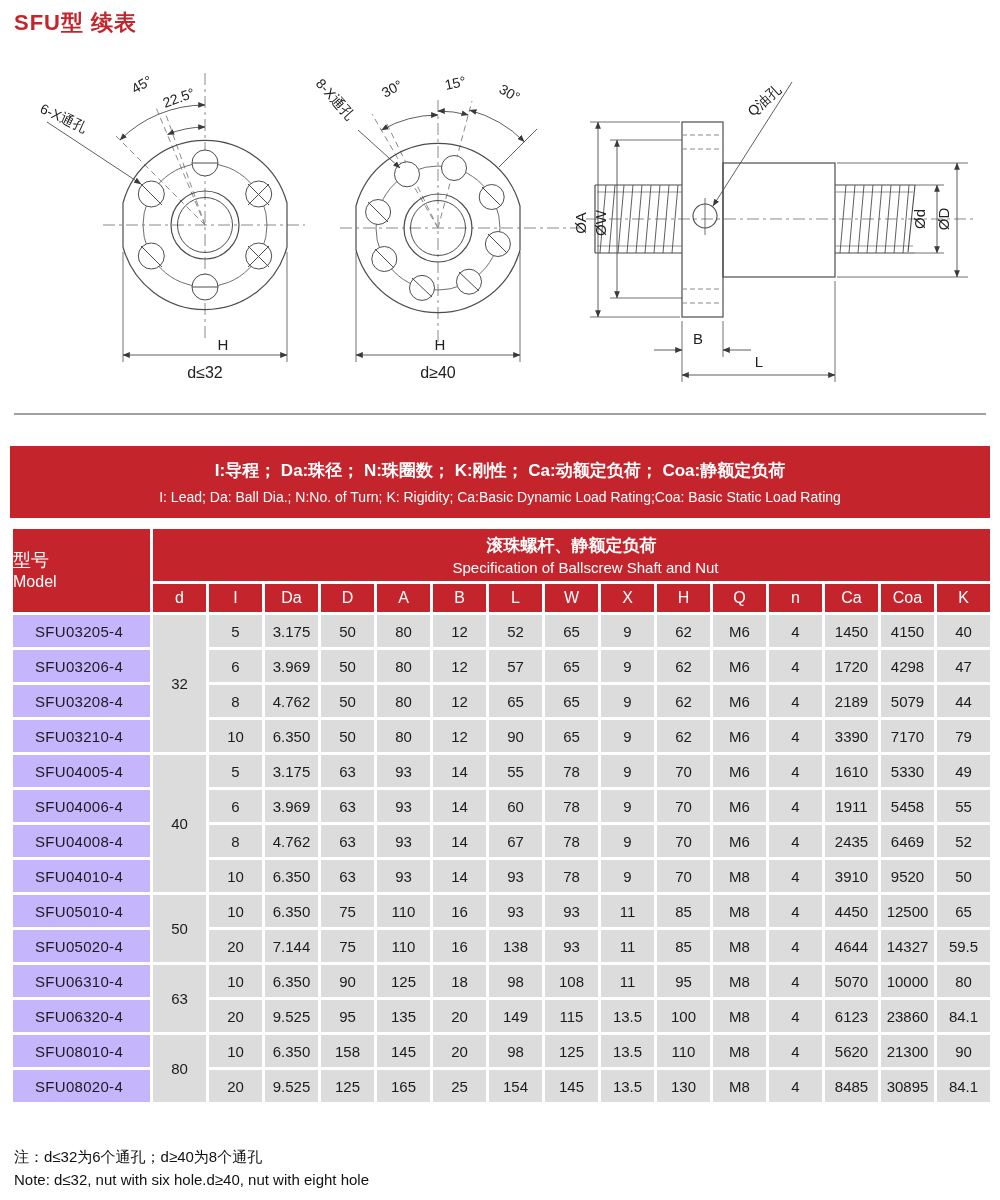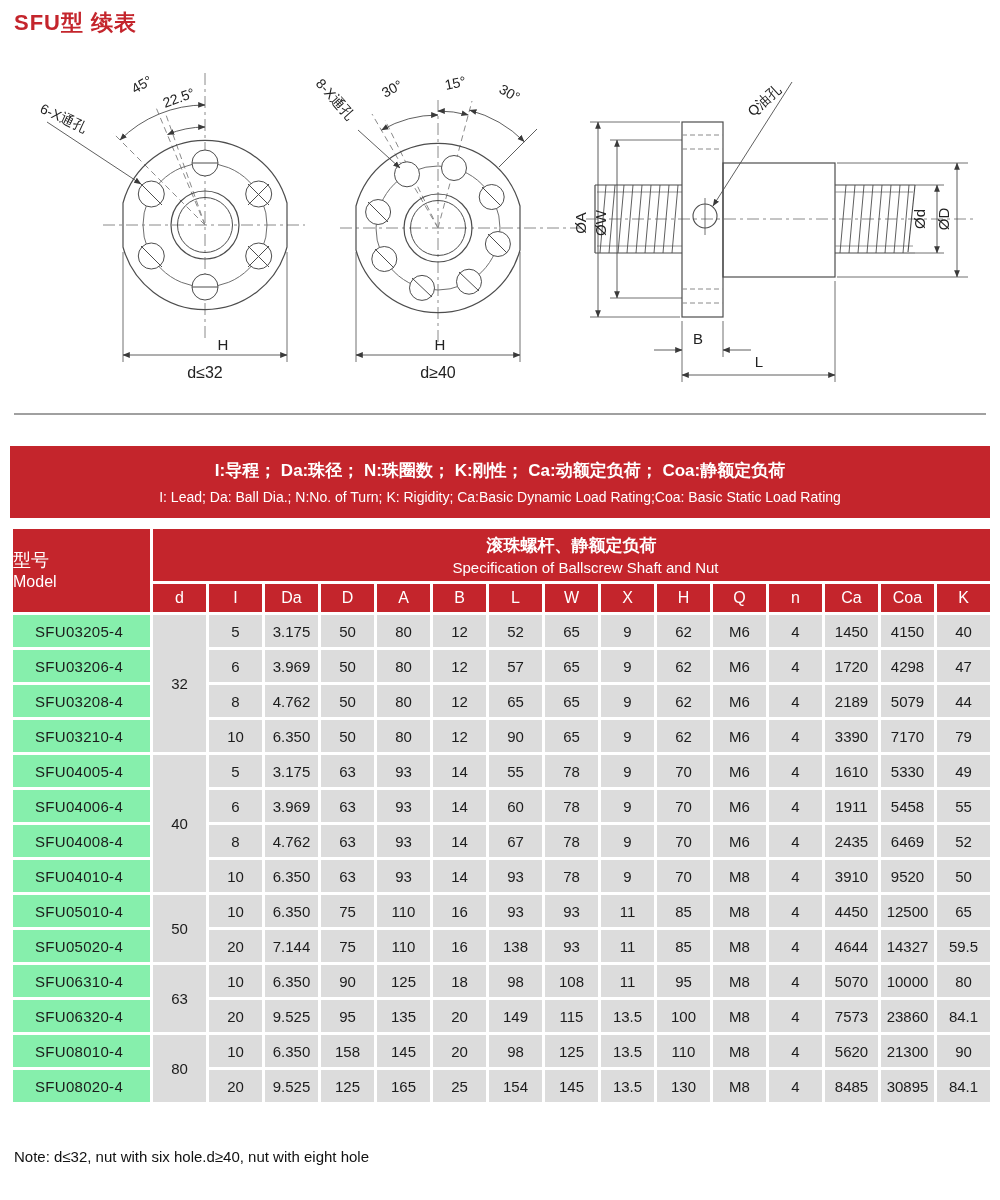--- a/index.html
+++ b/index.html
@@ -34,21 +34,21 @@
   .model-h .cn { font-size:18px; }
   .model-h .en { font-size:16px; }
   th.spec-h { height:52px; }
   .spec-h .cn { font-size:17px; font-weight:bold; }
   .spec-h .en { font-size:15px; margin-top:2px;padding-left:28px; }
   tr.letters th { height:28px; font-size:16px; }
   table.spec tbody td {
     background:#dcdcdc; text-align:center; font-size:15px; height:32px; color:#1c1c1c;
   }
   table.spec tbody td.model {
-    background:#86efac; text-align:left; padding-left:22px; letter-spacing:0.3px;
+    background:#c4b5fd; text-align:left; padding-left:22px; letter-spacing:0.3px;
   }
   .notes { position:absolute; left:14px; top:1145px; font-size:15px; line-height:23px; color:#111; }
   svg text { font-family:"Liberation Sans","DejaVu Sans",sans-serif; fill:#222222; }
 </style>
 </head>
 <body>
 
 <div class="page-title">SFU型 续表</div>
 
 <svg class="diagram" style="left:15px; top:60px;" width="290" height="332" viewBox="0 0 290 332">
@@ -443,21 +443,21 @@
         <td>9.525</td>
         <td>95</td>
         <td>135</td>
         <td>20</td>
         <td>149</td>
         <td>115</td>
         <td>13.5</td>
         <td>100</td>
         <td>M8</td>
         <td>4</td>
-        <td>7573</td>
+        <td>6123</td>
         <td>23860</td>
         <td>84.1</td>
       </tr>
       <tr>
         <td class="model">SFU08010-4</td>
         <td rowspan="2">80</td>
         <td>10</td>
         <td>6.350</td>
         <td>158</td>
         <td>145</td>
@@ -486,14 +486,15 @@
         <td>M8</td>
         <td>4</td>
         <td>8485</td>
         <td>30895</td>
         <td>84.1</td>
       </tr>
     </tbody>
 </table>
 
 <div class="notes">
+  <div>注：d≤32为6个通孔；d≥40为8个通孔</div>
   <div>Note: d≤32, nut with six hole.d≥40, nut with eight hole</div>
 </div>
 
 </body></html>

